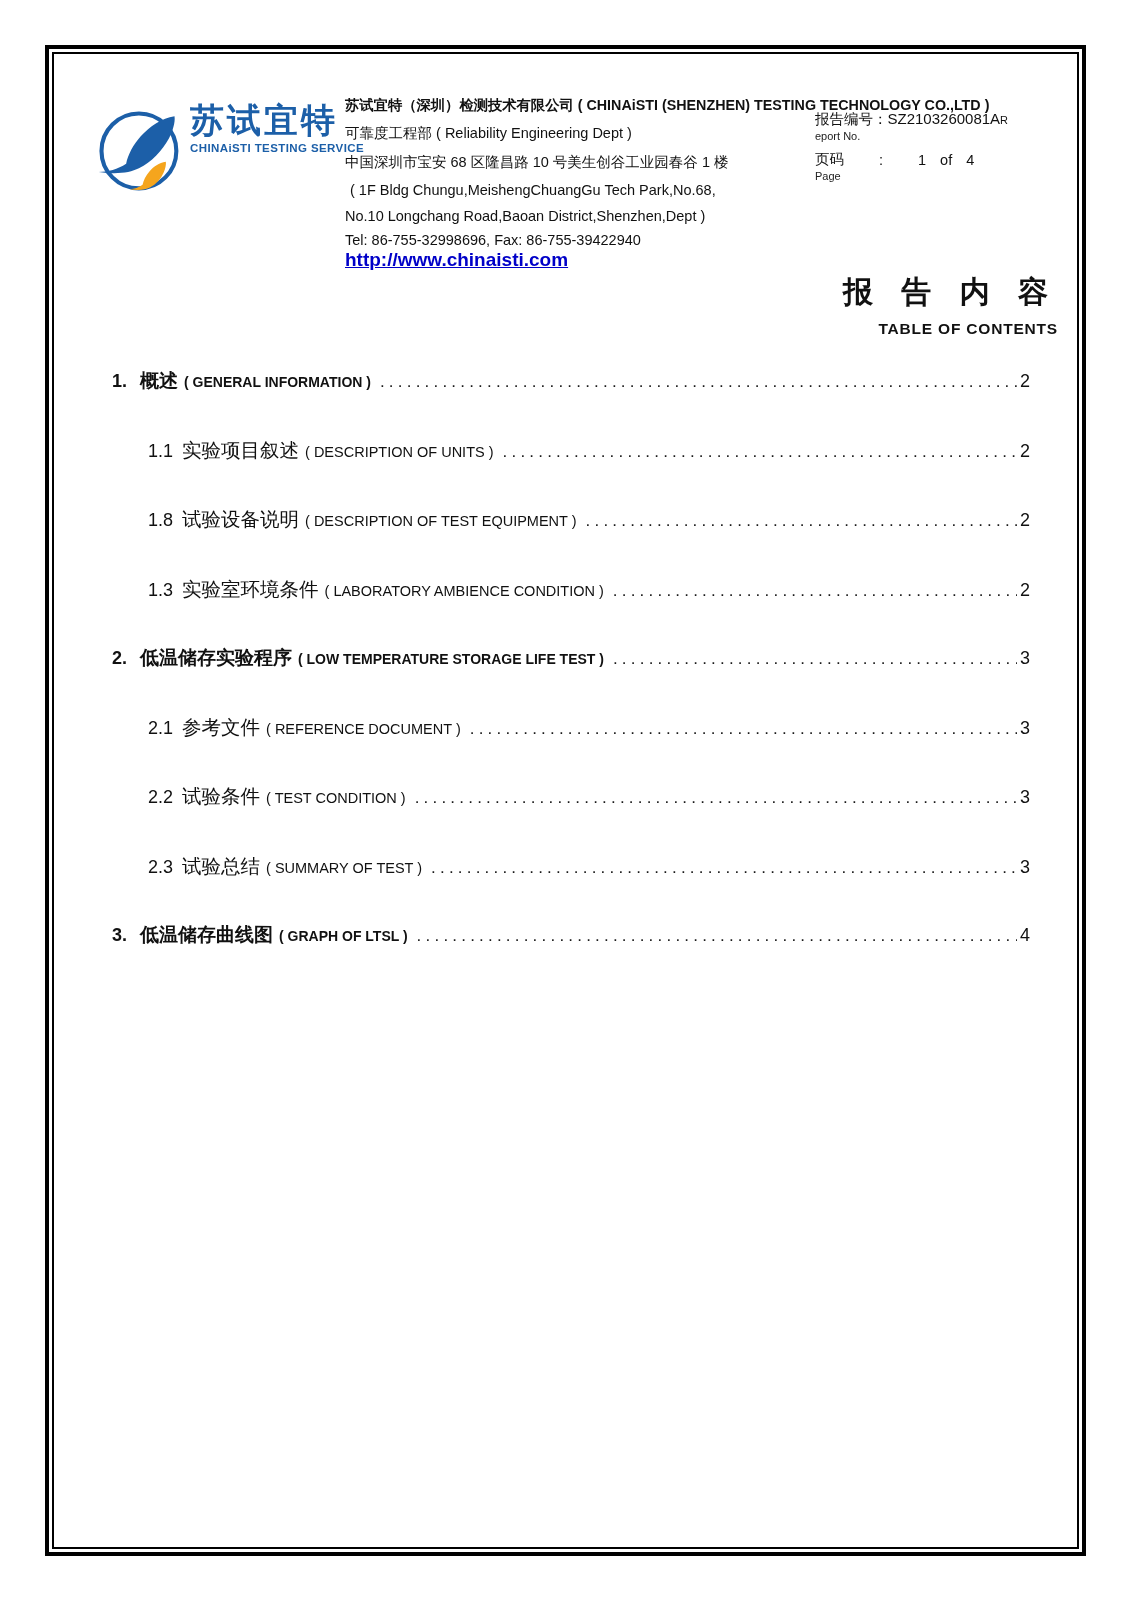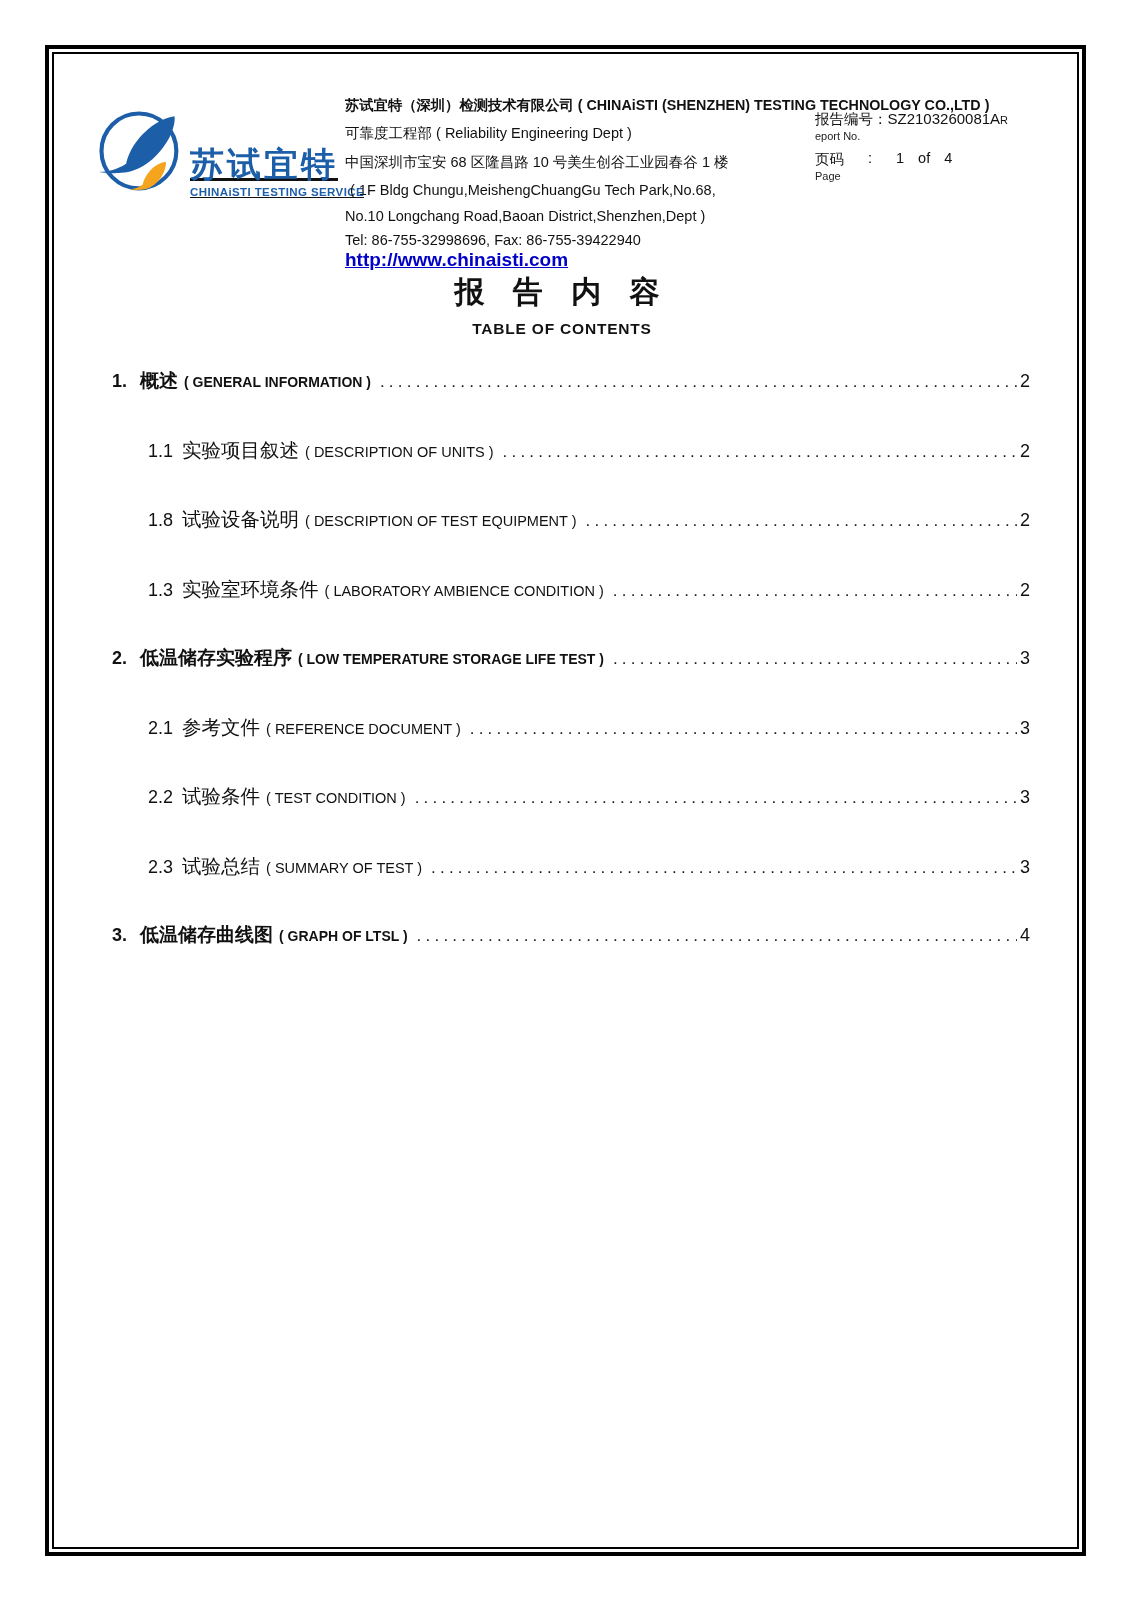--- a/index.html
+++ b/index.html
@@ -25,22 +25,21 @@
     position: absolute;
     inset: 3px;
     border: 2px solid #000;
   }
 
   
   .logo-block {
     position: absolute;
     left: 96px; top: 102px;
     display: flex;
-    align-items: flex-end;
-    text-decoration: underline;
+    align-items: flex-start;
   }
   .logo-mark { width: 84px; height: 96px; display: block; }
   .logo-text { margin-left: 10px; display: flex; flex-direction: column; }
   .logo-zh {
     font-size: 34px;
     font-weight: bold;
     color: #1c5fa8;
     letter-spacing: 3px;
     line-height: 1.1;
   }
@@ -74,31 +73,31 @@
     left: 815px; top: 110px;
     width: 230px;
     font-size: 14.5px;
   }
   .meta-row1 { white-space: nowrap; }
   .meta-report-value { font-size: 15px; }
   .meta-wrap-cap { font-size: 11px; }
   .meta-en { font-size: 11px; color: #222; margin-top: 1px; }
   .meta-row-page {
     display: flex;
-    align-items: flex-start;
-    gap: 24px;
+    align-items: center;
+    gap: 35px;
     margin-top: 8px;
   }
   .meta-page-value { word-spacing: 10px; }
 
   
   .doc-title {
     position: absolute;
-    top: 272px; left: 57px; right: 63px;
-    text-align: center;
+    top: 272px; left: 57px; right: 72px;
+    text-align: right;
   }
   .doc-title-zh {
     font-size: 30px;
     font-weight: bold;
     letter-spacing: 10px;
   }
   .doc-title-en {
     font-size: 15.5px;
     font-weight: bold;
     letter-spacing: 0.8px;

